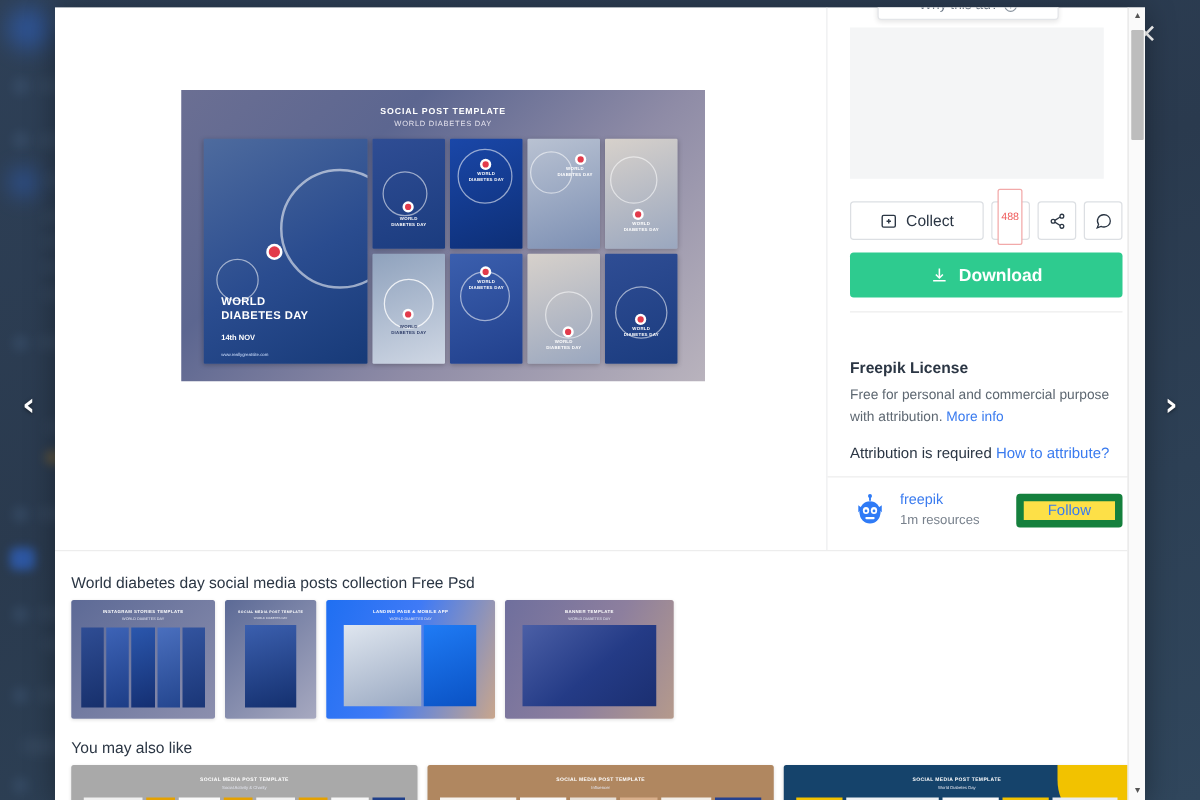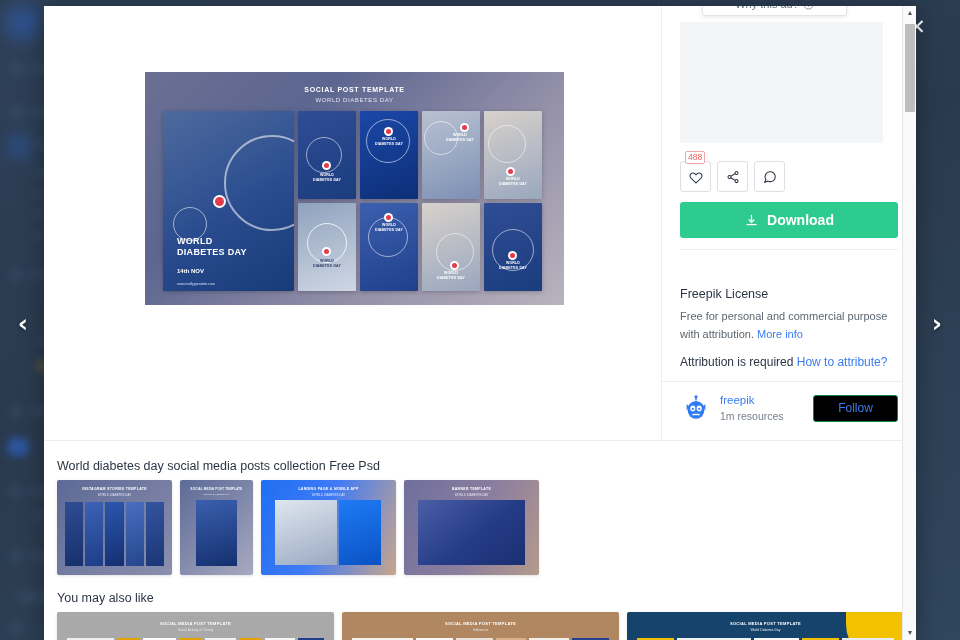--- a/index.html
+++ b/index.html
@@ -109,47 +109,47 @@
     gap: 7px; font-size: 12.5px; color: #2b3644; cursor: pointer;
   }
   .icon-btn {
     width: 31px; height: 31px; border: 1px solid #dcdfe3; border-radius: 3px;
     background: #fff; display:flex; align-items:center; justify-content:center;
     cursor: pointer; position: relative;
   }
   #like-badge {
     position: absolute; top: -11px; left: 4px; background: #fff;
     border: 1px solid #f2a9a9; color: #ef5b5b; border-radius: 2px;
-    font-size: 8.5px; padding: 0 2px; line-height: 11px;
+    font-size: 8.5px; padding: 16px 2px; line-height: 11px;
   }
   #download-btn {
     top: 196px; height: 36px; background: #2ecb8f; border-radius: 3px;
     display: flex; align-items: center; justify-content: center; gap: 8px;
     color: #fff; font-size: 14px; font-weight: 700; cursor: pointer;
   }
   #divider1 { position:absolute; left:18px; right:18px; top: 243px; height:1px; background:#ededed; }
 
   #format-row { top: 250px; display: flex; align-items: center; gap: 6px; font-size: 11.5px; color: #3c4652; }
   .lnk { color: #3a7bef; cursor: pointer; }
-  #license-title { top: 281px; font-size: 12.5px; font-weight: 400; color: #2b3644; }
+  #license-title { top: 281px; font-size: 12.5px; font-weight: 700; color: #2b3644; }
   #license-desc  { top: 301px; font-size: 11px; color: #5d6771; line-height: 1.65; }
   #attribution   { top: 349px; font-size: 12px; color: #2b3644; }
   #divider2 { position:absolute; left:0; right:0; top: 375px; height:1px; background:#ededed; }
 
   #author-row { top: 384px; display: flex; align-items: center; height: 36px; }
   #avatar {
     width: 31px; height: 31px; border-radius: 50%; flex: none; margin-right: 9px;
     display: flex; align-items: center; justify-content: center;
   }
   #author-meta { flex: 1; }
   #author-name { font-size: 11.5px; color: #3a7bef; line-height: 1.45; cursor: pointer; }
   #author-count { font-size: 10.5px; color: #78818c; line-height: 1.45; }
   #follow-btn {
-    width: 85px; height: 27px; border: 1px solid #15803d; border-radius: 3px;
-    color: #3a7bef; font-size: 12px; background: #000000; cursor: pointer;
+    width: 85px; height: 27px; border: 6px solid #15803d; border-radius: 3px;
+    color: #3a7bef; font-size: 12px; background: #fde047; cursor: pointer;
     display: flex; align-items: center; justify-content: center;
   }
 
   
   #lower { position: absolute; left: 0; top: 434px; width: 858px; bottom: 0; background: #fff;
            border-top: 1px solid #ededed; }
   .sec-title { font-size: 12.5px; color: #2b3644; }
   #serie-title { position: absolute; left: 13px; top: 18px; }
   #serie-strip { position: absolute; left: 13px; top: 39px; display: flex; gap: 8px; }
   .thumb { border-radius: 2px; overflow: hidden; position: relative;
@@ -302,20 +302,28 @@
         <svg width="11" height="11" viewBox="0 0 24 24" fill="none" stroke="#8a949f" stroke-width="2">
           <circle cx="12" cy="12" r="10"></circle>
             <line x1="12" y1="11" x2="12" y2="17"></line>
             <circle cx="12" cy="7.5" r="1" fill="#8a949f" stroke="none"></circle>
         </svg>
       </div>
 
       <div id="ad-box"></div>
 
       <div class="side-pad" id="action-row">
+        <div id="collect-btn">
+          <svg width="14" height="14" viewBox="0 0 24 24" fill="none" stroke="#2b3644" stroke-width="1.9">
+            <rect x="3" y="4" width="18" height="16" rx="2"></rect>
+              <line x1="12" y1="9" x2="12" y2="15"></line>
+              <line x1="9" y1="12" x2="15" y2="12"></line>
+          </svg>
+          <span>Collect</span>
+        </div>
 
         <div class="icon-btn">
           <span id="like-badge">488</span>
           <svg width="14" height="14" viewBox="0 0 24 24" fill="none" stroke="#2b3644" stroke-width="1.8">
             <path d="M20.8 6.6a5 5 0 0 0-7.1 0L12 8.3l-1.7-1.7a5 5 0 1 0-7.1 7.1l8.8 8.8 8.8-8.8a5 5 0 0 0 0-7.1z"></path>
           </svg>
         </div>
 
         <div class="icon-btn">
           <svg width="14" height="14" viewBox="0 0 24 24" fill="none" stroke="#2b3644" stroke-width="1.8">

